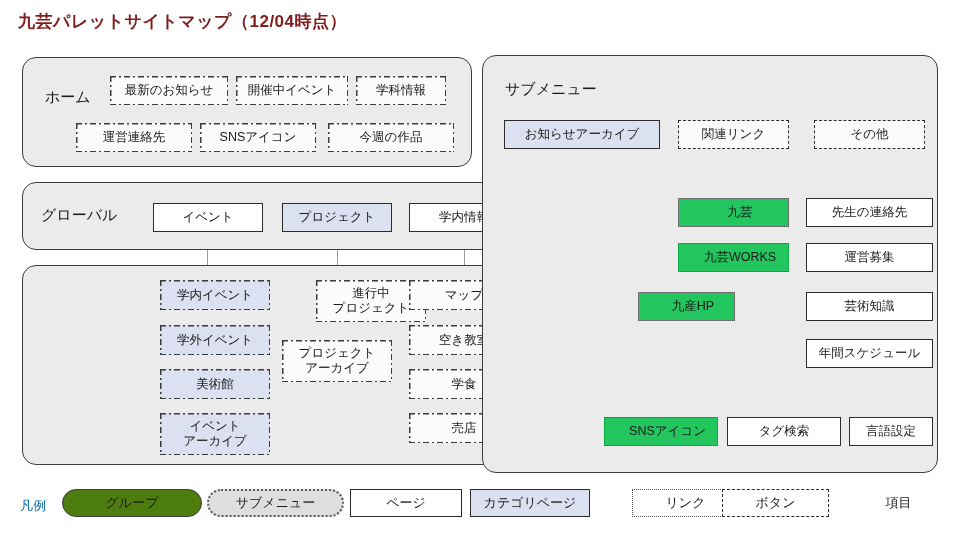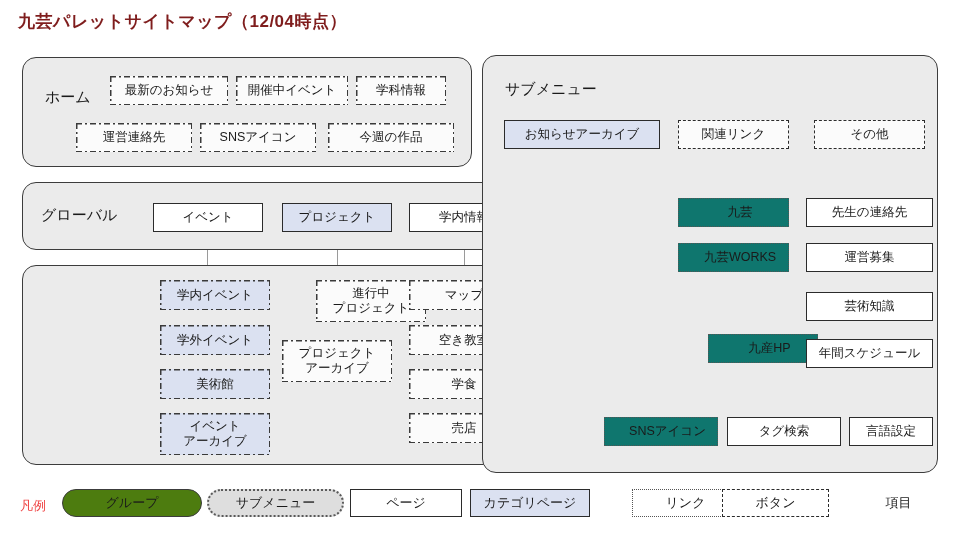--- a/index.html
+++ b/index.html
@@ -46,21 +46,21 @@
     line-height:1.18;
     color:#1a1a1a;
     background:#fbfbfb;
     border:1.4px solid #3c3c3c;
     white-space:pre-line;
     padding:0 2px;
   }
   
   .n-page      { background:#ffffff; border:1.6px solid #2b2b2b; border-style:solid; }
   .n-category  { background:#dbe1f1; border:1.6px solid #2b2b2b; border-style:solid; }
-  .n-link      { background:#0f766e; border:1.6px dotted #555;padding-left:15px; }
+  .n-link      { background:#22c55e; border:1.6px dotted #555;padding-left:15px; }
   .n-button    { background:#fbfbfb; border:1.7px dashed #2b2b2b; }
 
   
   .dashdot{
     border:none !important;
     background-image:
       repeating-linear-gradient(to right,#3a3a3a 0 6px,transparent 6px 9px,#3a3a3a 9px 11px,transparent 11px 14px),
       repeating-linear-gradient(to right,#3a3a3a 0 6px,transparent 6px 9px,#3a3a3a 9px 11px,transparent 11px 14px),
       repeating-linear-gradient(to bottom,#3a3a3a 0 6px,transparent 6px 9px,#3a3a3a 9px 11px,transparent 11px 14px),
       repeating-linear-gradient(to bottom,#3a3a3a 0 6px,transparent 6px 9px,#3a3a3a 9px 11px,transparent 11px 14px);
@@ -74,21 +74,21 @@
   
   .conn{
     position:absolute;
     background:#9a9a9a;
     width:1.4px;
   }
 
   
   .legend-label{
     position:absolute;
-    font-size:13px;color:#ef4444;white-space:nowrap;
+    font-size:13px;color:#0369a1;white-space:nowrap;
   }
   .legend-chip{
     position:absolute;box-sizing:border-box;
     display:flex;align-items:center;justify-content:center;
     font-size:13px;color:#1a1a1a;white-space:nowrap;
   }
   .chip-group{
     background:#4d7c0f;border:1.6px solid #3c3c3c;border-radius:18px;
   }
   .chip-submenu{
@@ -151,21 +151,21 @@
   <div class="group" style="left:482px;top:55px;width:456px;height:418px;">
     <div class="group-label" style="left:22px;top:24px;">サブメニュー</div>
   </div>
 
   <div class="node n-category" style="left:504px;top:120px;width:156px;height:29px;">お知らせアーカイブ</div>
   <div class="node n-button" style="left:678px;top:120px;width:111px;height:29px;">関連リンク</div>
   <div class="node n-button" style="left:814px;top:120px;width:111px;height:29px;">その他</div>
 
   <div class="node n-link" style="left:678px;top:198px;width:111px;height:29px;">九芸</div>
   <div class="node n-link" style="left:678px;top:243px;width:111px;height:29px;">九芸WORKS</div>
-  <div class="node n-link" style="left:708px;top:292px;width:110px;height:29px;margin-top:42px;">九産HP</div>
+  <div class="node n-link" style="left:638px;top:292px;width:97px;height:29px;">九産HP</div>
 
   <div class="node n-page" style="left:806px;top:198px;width:127px;height:29px;">先生の連絡先</div>
   <div class="node n-page" style="left:806px;top:243px;width:127px;height:29px;">運営募集</div>
   <div class="node n-page" style="left:806px;top:292px;width:127px;height:29px;">芸術知識</div>
   <div class="node n-page" style="left:806px;top:339px;width:127px;height:29px;">年間スケジュール</div>
 
   <div class="node n-link" style="left:604px;top:417px;width:114px;height:29px;">SNSアイコン</div>
   <div class="node n-page" style="left:727px;top:417px;width:114px;height:29px;">タグ検索</div>
   <div class="node n-page" style="left:849px;top:417px;width:84px;height:29px;">言語設定</div>
 

